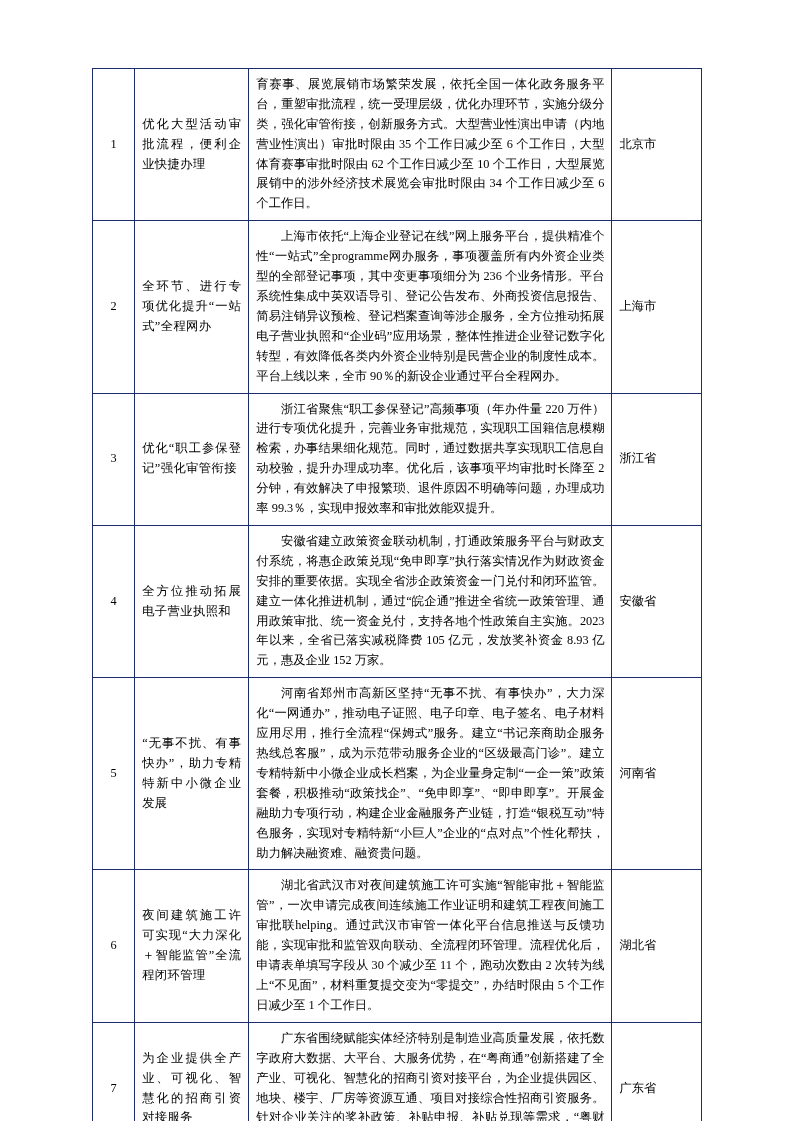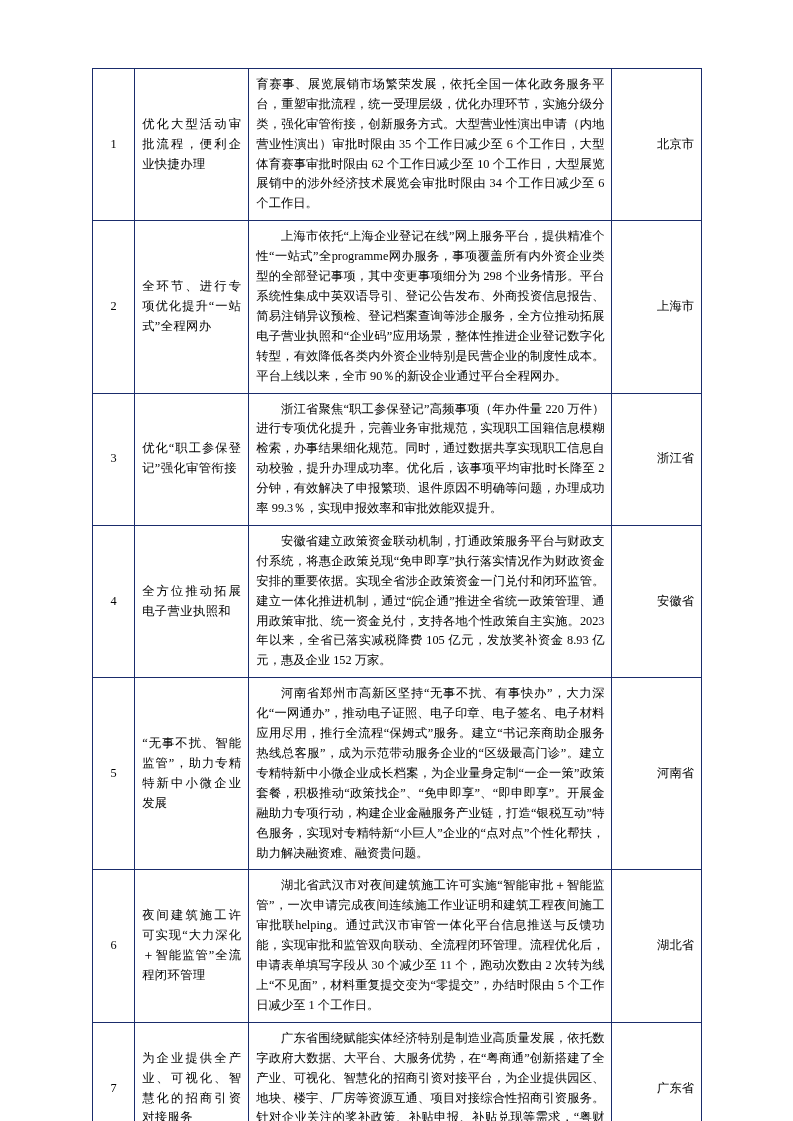--- a/index.html
+++ b/index.html
@@ -44,21 +44,21 @@
     text-align-last: left;
     letter-spacing: 0.4px;
   }
   td.col-body {
     width: 338px;
     text-align: justify;
     text-indent: 2em;
   }
   td.col-region {
     width: 72px;
-    text-align: right;
+    text-align: left;
     white-space: nowrap;
   }
   .row-clip-top td {
     border-top: none;
   }
   .clip-wrap {
     overflow: hidden;
   }
   .first-row-body {
     margin-top: -20px;
@@ -82,41 +82,41 @@
           <div class="clip-wrap">
             <div class="first-row-body">北京市为推动国际消费中心城市建设，促进营业性演出、体育赛事、展览展销市场繁荣发展，依托全国一体化政务服务平台，重塑审批流程，统一受理层级，优化办理环节，实施分级分类，强化审管衔接，创新服务方式。大型营业性演出申请（内地营业性演出）审批时限由 35 个工作日减少至 6 个工作日，大型体育赛事审批时限由 62 个工作日减少至 10 个工作日，大型展览展销中的涉外经济技术展览会审批时限由 34 个工作日减少至 6 个工作日。</div>
           </div>
         </td>
         <td class="col-region">北京市</td>
       </tr>
 
       <tr>
         <td class="col-index">2</td>
         <td class="col-title">全环节、进行专项优化提升“一站式”全程网办</td>
-        <td class="col-body">上海市依托“上海企业登记在线”网上服务平台，提供精准个性“一站式”全programme网办服务，事项覆盖所有内外资企业类型的全部登记事项，其中变更事项细分为 298 个业务情形。平台系统性集成中英双语导引、登记公告发布、外商投资信息报告、简易注销异议预检、登记档案查询等涉企服务，全方位推动拓展电子营业执照和“企业码”应用场景，整体性推进企业登记数字化转型，有效降低各类内外资企业特别是民营企业的制度性成本。平台上线以来，全市 90％的新设企业通过平台全程网办。</td>
+        <td class="col-body">上海市依托“上海企业登记在线”网上服务平台，提供精准个性“一站式”全programme网办服务，事项覆盖所有内外资企业类型的全部登记事项，其中变更事项细分为 236 个业务情形。平台系统性集成中英双语导引、登记公告发布、外商投资信息报告、简易注销异议预检、登记档案查询等涉企服务，全方位推动拓展电子营业执照和“企业码”应用场景，整体性推进企业登记数字化转型，有效降低各类内外资企业特别是民营企业的制度性成本。平台上线以来，全市 90％的新设企业通过平台全程网办。</td>
         <td class="col-region">上海市</td>
       </tr>
 
       <tr>
         <td class="col-index">3</td>
         <td class="col-title">优化“职工参保登记”强化审管衔接</td>
         <td class="col-body">浙江省聚焦“职工参保登记”高频事项（年办件量 220 万件）进行专项优化提升，完善业务审批规范，实现职工国籍信息模糊检索，办事结果细化规范。同时，通过数据共享实现职工信息自动校验，提升办理成功率。优化后，该事项平均审批时长降至 2 分钟，有效解决了申报繁琐、退件原因不明确等问题，办理成功率 99.3％，实现申报效率和审批效能双提升。</td>
         <td class="col-region">浙江省</td>
       </tr>
 
       <tr>
         <td class="col-index">4</td>
         <td class="col-title">全方位推动拓展电子营业执照和</td>
         <td class="col-body">安徽省建立政策资金联动机制，打通政策服务平台与财政支付系统，将惠企政策兑现“免申即享”执行落实情况作为财政资金安排的重要依据。实现全省涉企政策资金一门兑付和闭环监管。建立一体化推进机制，通过“皖企通”推进全省统一政策管理、通用政策审批、统一资金兑付，支持各地个性政策自主实施。2023 年以来，全省已落实减税降费 105 亿元，发放奖补资金 8.93 亿元，惠及企业 152 万家。</td>
         <td class="col-region">安徽省</td>
       </tr>
 
       <tr>
         <td class="col-index">5</td>
-        <td class="col-title">“无事不扰、智能监管”，助力专精特新中小微企业发展</td>
+        <td class="col-title">“无事不扰、有事快办”，助力专精特新中小微企业发展</td>
         <td class="col-body">河南省郑州市高新区坚持“无事不扰、有事快办”，大力深化“一网通办”，推动电子证照、电子印章、电子签名、电子材料应用尽用，推行全流程“保姆式”服务。建立“书记亲商助企服务热线总客服”，成为示范带动服务企业的“区级最高门诊”。建立专精特新中小微企业成长档案，为企业量身定制“一企一策”政策套餐，积极推动“政策找企”、“免申即享”、“即申即享”。开展金融助力专项行动，构建企业金融服务产业链，打造“银税互动”特色服务，实现对专精特新“小巨人”企业的“点对点”个性化帮扶，助力解决融资难、融资贵问题。</td>
         <td class="col-region">河南省</td>
       </tr>
 
       <tr>
         <td class="col-index">6</td>
         <td class="col-title">夜间建筑施工许可实现“大力深化＋智能监管”全流程闭环管理</td>
         <td class="col-body">湖北省武汉市对夜间建筑施工许可实施“智能审批＋智能监管”，一次申请完成夜间连续施工作业证明和建筑工程夜间施工审批联helping。通过武汉市审管一体化平台信息推送与反馈功能，实现审批和监管双向联动、全流程闭环管理。流程优化后，申请表单填写字段从 30 个减少至 11 个，跑动次数由 2 次转为线上“不见面”，材料重复提交变为“零提交”，办结时限由 5 个工作日减少至 1 个工作日。</td>
         <td class="col-region">湖北省</td>
       </tr>

